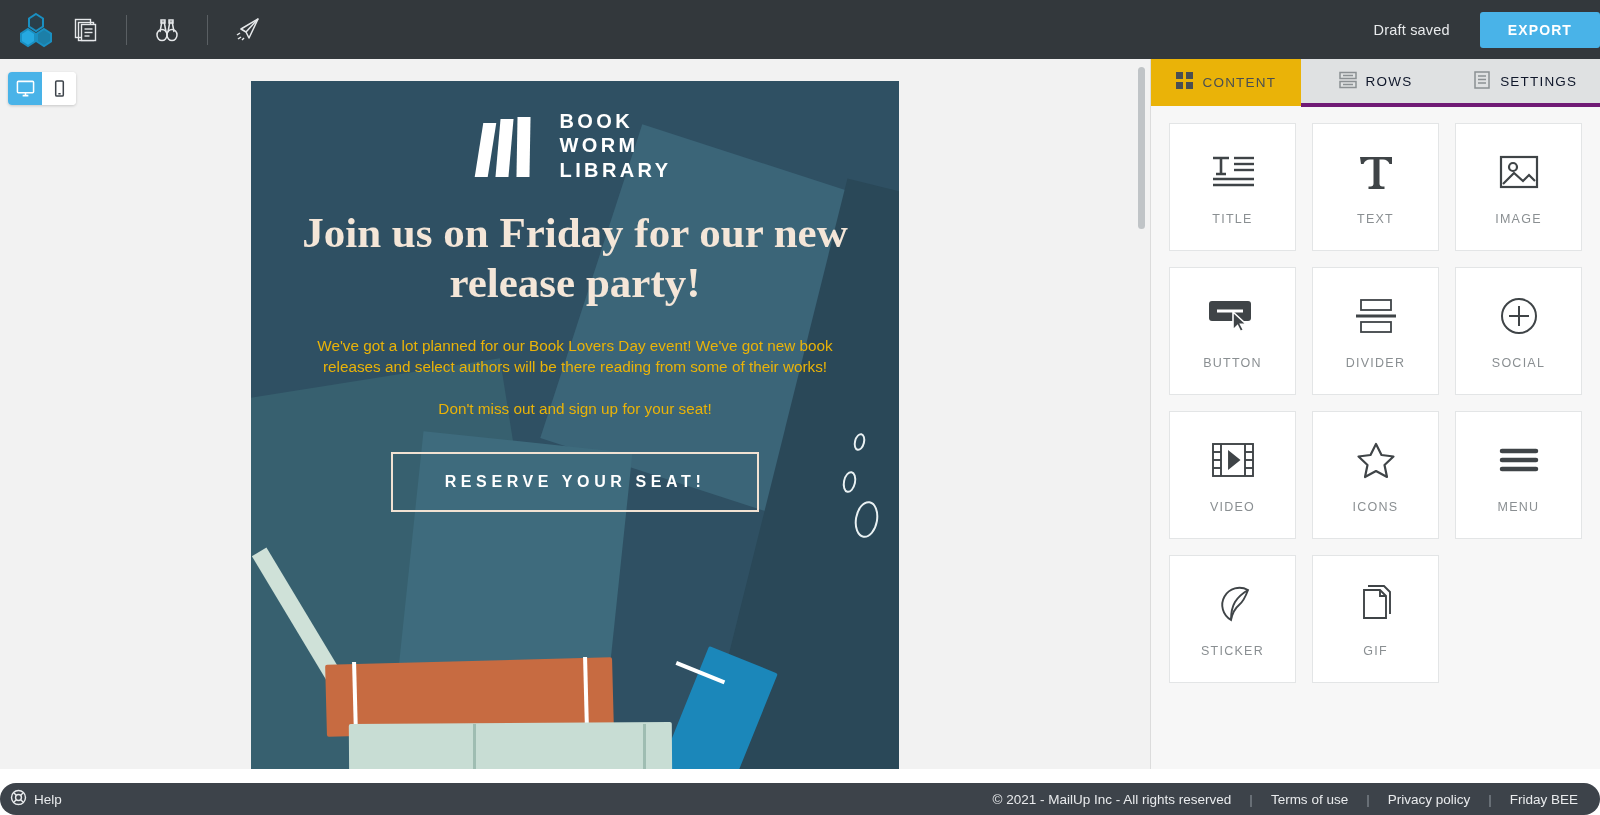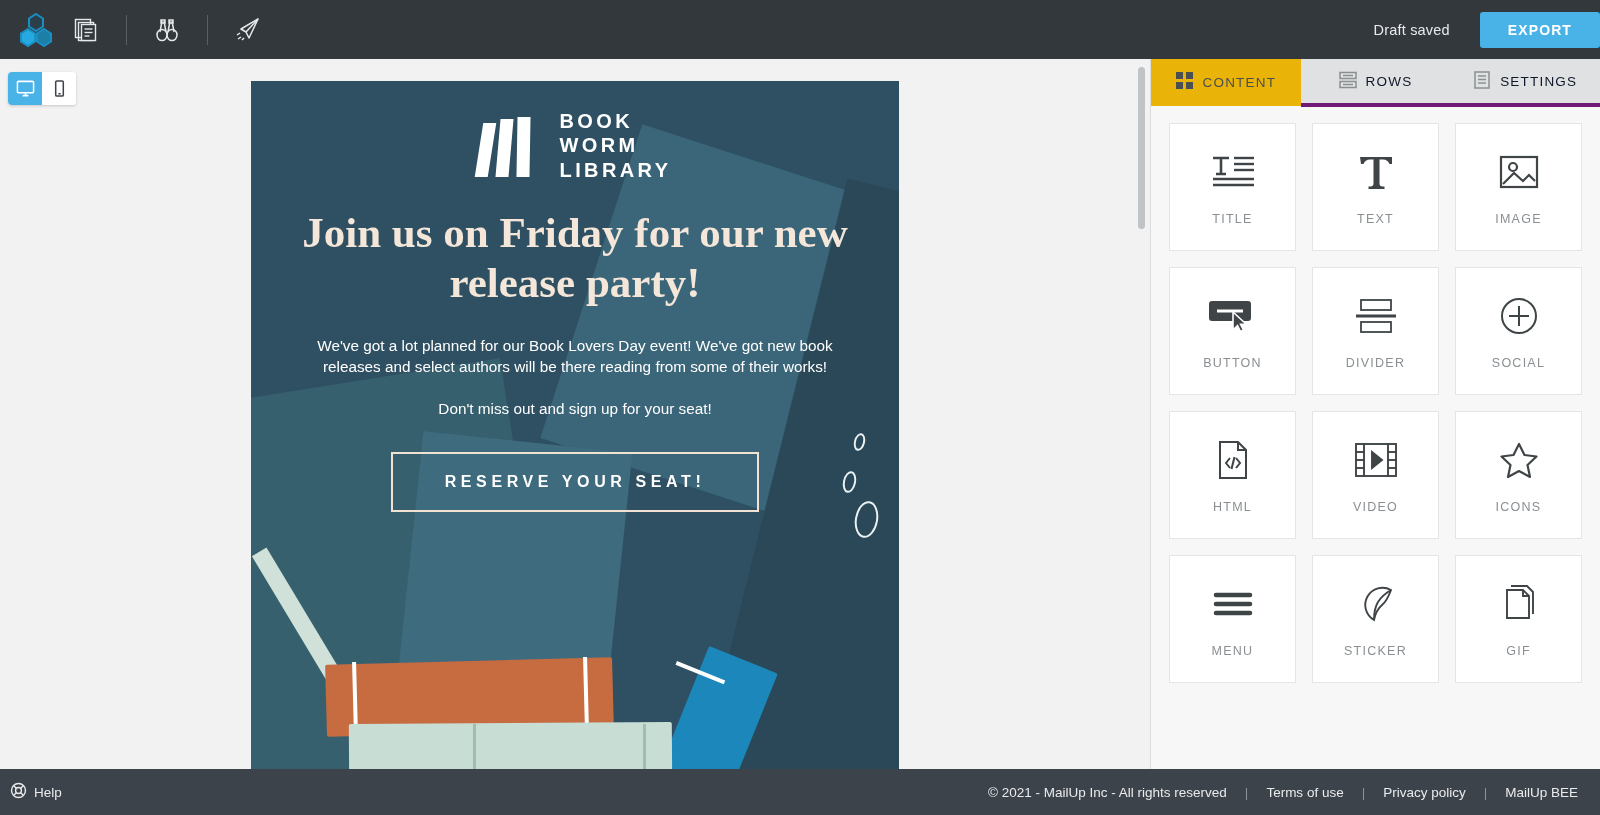--- a/index.html
+++ b/index.html
@@ -118,21 +118,21 @@
     text-align: center;
     color: #f4e6d8;
     font-family: "Liberation Serif", serif;
     font-weight: bold;
     font-size: 43px;
     line-height: 1.16;
   }
   .body-copy {
     margin: 28px 44px 0;
     text-align: center;
-    color: #ffffff;
+    color: #eab308;
     font-size: 15.3px;
     line-height: 1.35;
   }
   .body-copy.second { margin-top: 22px; }
 
   .cta {
     display: block;
     width: 368px; margin: 32px auto 0;
     padding: 19px 0;
     text-align: center;
@@ -230,24 +230,24 @@
     cursor: pointer;
   }
   .tile-label {
     color: #8a8f92; font-size: 12.5px; letter-spacing: 1.25px;
   }
   .tile-icon { height: 48px; display:flex; align-items:center; justify-content:center; position: relative; }
 
   
   .bottombar {
     position: absolute; left: 0; bottom: 0;
-    width: 1600px; height: 46px;
+    width: 1600px; height: 32px;
     background: #3d434a;
     display: flex; align-items: center;
-    color: #e9ebed; font-size: 13.5px;
+    color: #e9ebed; font-size: 13.5px; border-radius: 22px;
   }
   .help { display: flex; align-items: center; gap: 7px; margin-left: 10px; cursor: pointer; }
   .bb-spacer { flex: 1 1 auto; }
   .copy { margin-right: 0; }
   .bb-sep { color: #8a9098; margin: 0 18px; }
   .bb-link { color: #e9ebed; text-decoration: none; cursor: pointer; }
   .bb-right { display: flex; align-items: flex-start; margin-right: 22px; }
 </style>
 </head>
 <body>
@@ -480,32 +480,20 @@
       <span class="tile-icon">
         <svg width="40" height="40" viewBox="0 0 40 40" fill="none" stroke="#3f4447" stroke-width="2">
           <circle cx="20" cy="20" r="17"></circle>
           <line x1="20" y1="10" x2="20" y2="30"></line>
           <line x1="10" y1="20" x2="30" y2="20"></line>
         </svg>
       </span>
       <span class="tile-label">SOCIAL</span>
     </div>
 
-    <div class="tile">
-      <span class="tile-icon">
-        <svg width="34" height="40" viewBox="0 0 34 40" fill="none" stroke="#3f4447" stroke-width="2">
-          <path d="M4 2 h18 l8 8 v28 h-26 z"></path>
-          <path d="M22 2 v8 h8"></path>
-          <path d="M14 18 L10 23 L14 28"></path>
-          <path d="M20 18 L24 23 L20 28"></path>
-          <line x1="18.5" y1="17" x2="15.5" y2="29"></line>
-        </svg>
-      </span>
-      <span class="tile-label">HTML</span>
-    </div>
 
     <div class="tile">
       <span class="tile-icon">
         <svg width="44" height="38" viewBox="0 0 44 38" fill="none" stroke="#3f4447" stroke-width="1.9">
           <rect x="2" y="3" width="40" height="32"></rect>
           <line x1="10" y1="3" x2="10" y2="35"></line>
           <line x1="34" y1="3" x2="34" y2="35"></line>
           <line x1="2" y1="11" x2="10" y2="11"></line>
             <line x1="2" y1="19" x2="10" y2="19"></line>
             <line x1="2" y1="27" x2="10" y2="27"></line>
@@ -579,15 +567,15 @@
 
   <div class="bb-spacer"></div>
 
   <div class="bb-right">
     <span class="copy">© 2021 - MailUp Inc - All rights reserved</span>
     <span class="bb-sep">|</span>
     <span class="bb-link">Terms of use</span>
     <span class="bb-sep">|</span>
     <span class="bb-link">Privacy policy</span>
     <span class="bb-sep">|</span>
-    <span class="bb-link">MailUp BEE</span>
+    <span class="bb-link">Friday BEE</span>
   </div>
 </div>
 
 </body></html>

